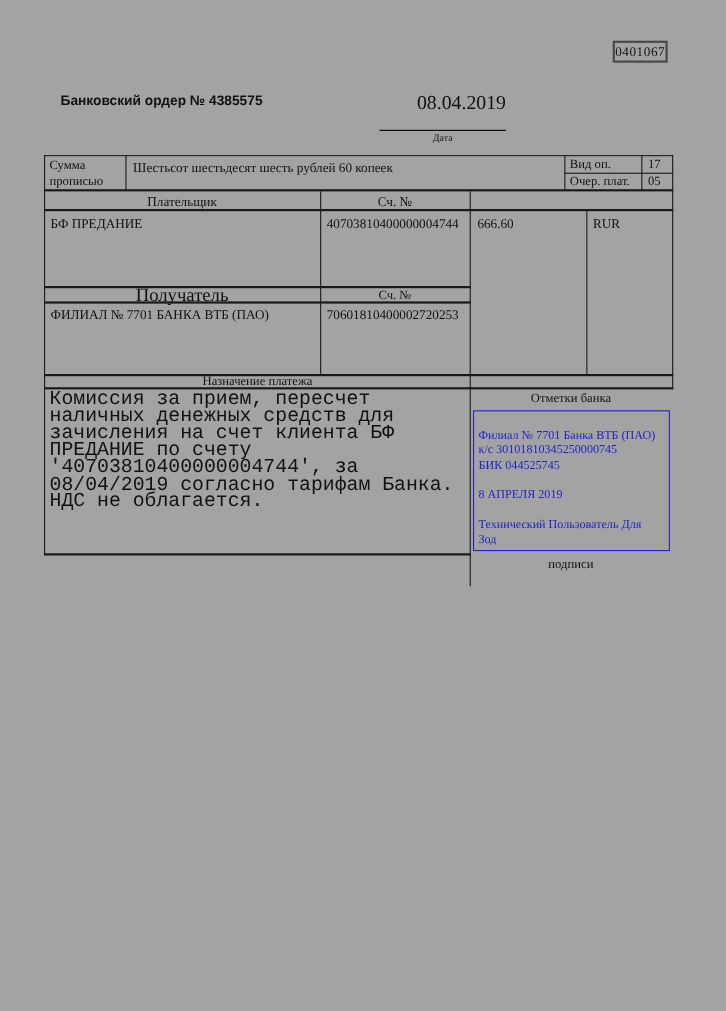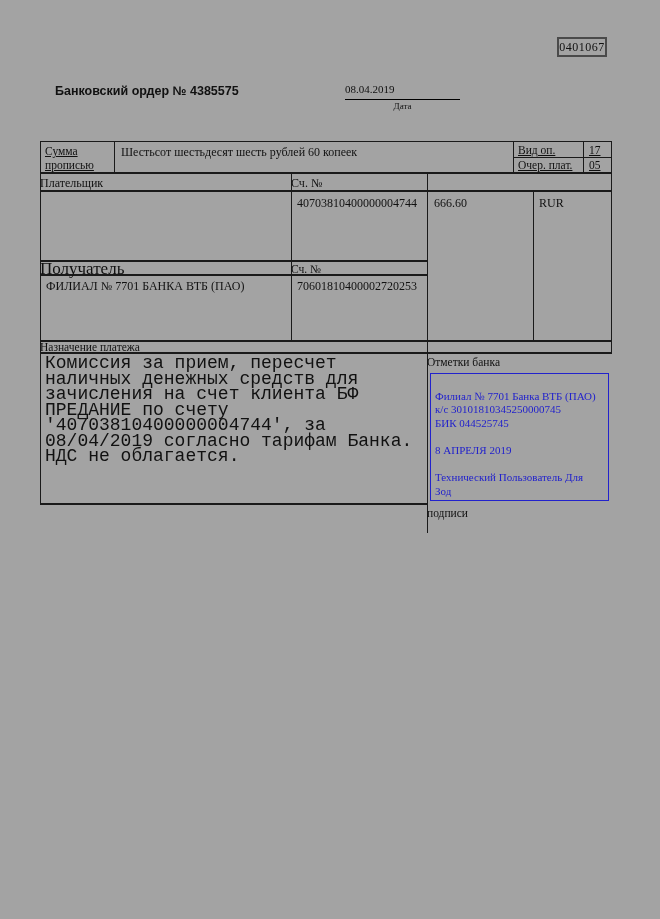--- a/index.html
+++ b/index.html
@@ -5,35 +5,35 @@
   html,body { margin:0; padding:0; background:#e8e8e8; }
   .page {
     position:relative; width:660px; height:919px; background:#a3a3a3;
     font-family:"Liberation Serif", serif; color:#111; overflow:hidden;
     margin:0 auto;
   }
   .abs { position:absolute; }
   .hline { position:absolute; background:#1a1a1a; }
   .vline { position:absolute; background:#1a1a1a; width:1px; }
   .t { font-size:12px; line-height:14px; }
-  .center { }
+  .center { text-align:center; }
   .code-box {
     position:absolute; left:557px; top:37px; width:50px; height:20px;
     border:2px solid #4a4a4a; box-sizing:border-box;
     display:flex; align-items:center; justify-content:center;
     font-size:12px; letter-spacing:0.5px;
   }
   .doc-title {
     position:absolute; left:55px; top:84px;
     font-family:"Liberation Sans", sans-serif; font-weight:bold; font-size:12.5px;
   }
   .date-block { position:absolute; left:345px; top:83px; width:115px; }
-  .date-value { text-align:left; font-size:11px; padding-bottom:4px; border-bottom:1.5px solid #000; }
+  .date-value { text-align:right; font-size:18px; padding-bottom:14px; border-bottom:1.5px solid #000; }
   .date-label { text-align:center; font-size:9px; padding-top:1px; }
-  .cell-label { font-size:11.5px;text-decoration:underline; }
+  .cell-label { font-size:11.5px; }
   .purpose-text { font-size:18px; line-height:15.5px; white-space:pre-line;font-family:Liberation Mono, monospace; }
   .stamp-box {
     position:absolute; left:430px; top:373px; width:179px; height:128px;
     border:1px solid #2222cc; box-sizing:border-box; padding:2px 4px;
     color:#2222cc; font-size:11px; line-height:13.6px; white-space:pre-line;
     overflow:hidden;
   }
 </style>
 </head>
 <body>
@@ -72,20 +72,21 @@
   <div class="abs cell-label" style="left:45px;top:144px;width:66px;line-height:14px">Сумма прописью</div>
   <div class="abs t" style="left:121px;top:145px;width:385px">Шестьсот шестьдесят шесть рублей 60 копеек</div>
   <div class="abs cell-label" style="left:518px;top:144px">Вид оп.</div>
   <div class="abs cell-label" style="left:589px;top:144px">17</div>
   <div class="abs cell-label" style="left:518px;top:159px">Очер. плат.</div>
   <div class="abs cell-label" style="left:589px;top:159px">05</div>
 
   <div class="abs t center" style="left:40px;top:176px;width:251px">Плательщик</div>
   <div class="abs t center" style="left:291px;top:176px;width:136px">Сч. №</div>
 
+  <div class="abs t" style="left:46px;top:196px;width:240px">БФ ПРЕДАНИЕ</div>
   <div class="abs t" style="left:297px;top:196px">40703810400000004744</div>
   <div class="abs t" style="left:434px;top:196px">666.60</div>
   <div class="abs t" style="left:539px;top:196px">RUR</div>
 
   <div class="abs t center" style="left:40px;top:262px;width:251px;font-size:17px">Получатель</div>
   <div class="abs t center" style="left:291px;top:262px;width:136px;font-size:11.5px">Сч. №</div>
 
   <div class="abs t" style="left:46px;top:279px;width:240px">ФИЛИАЛ № 7701 БАНКА ВТБ (ПАО)</div>
   <div class="abs t" style="left:297px;top:279px">70601810400002720253</div>
 

